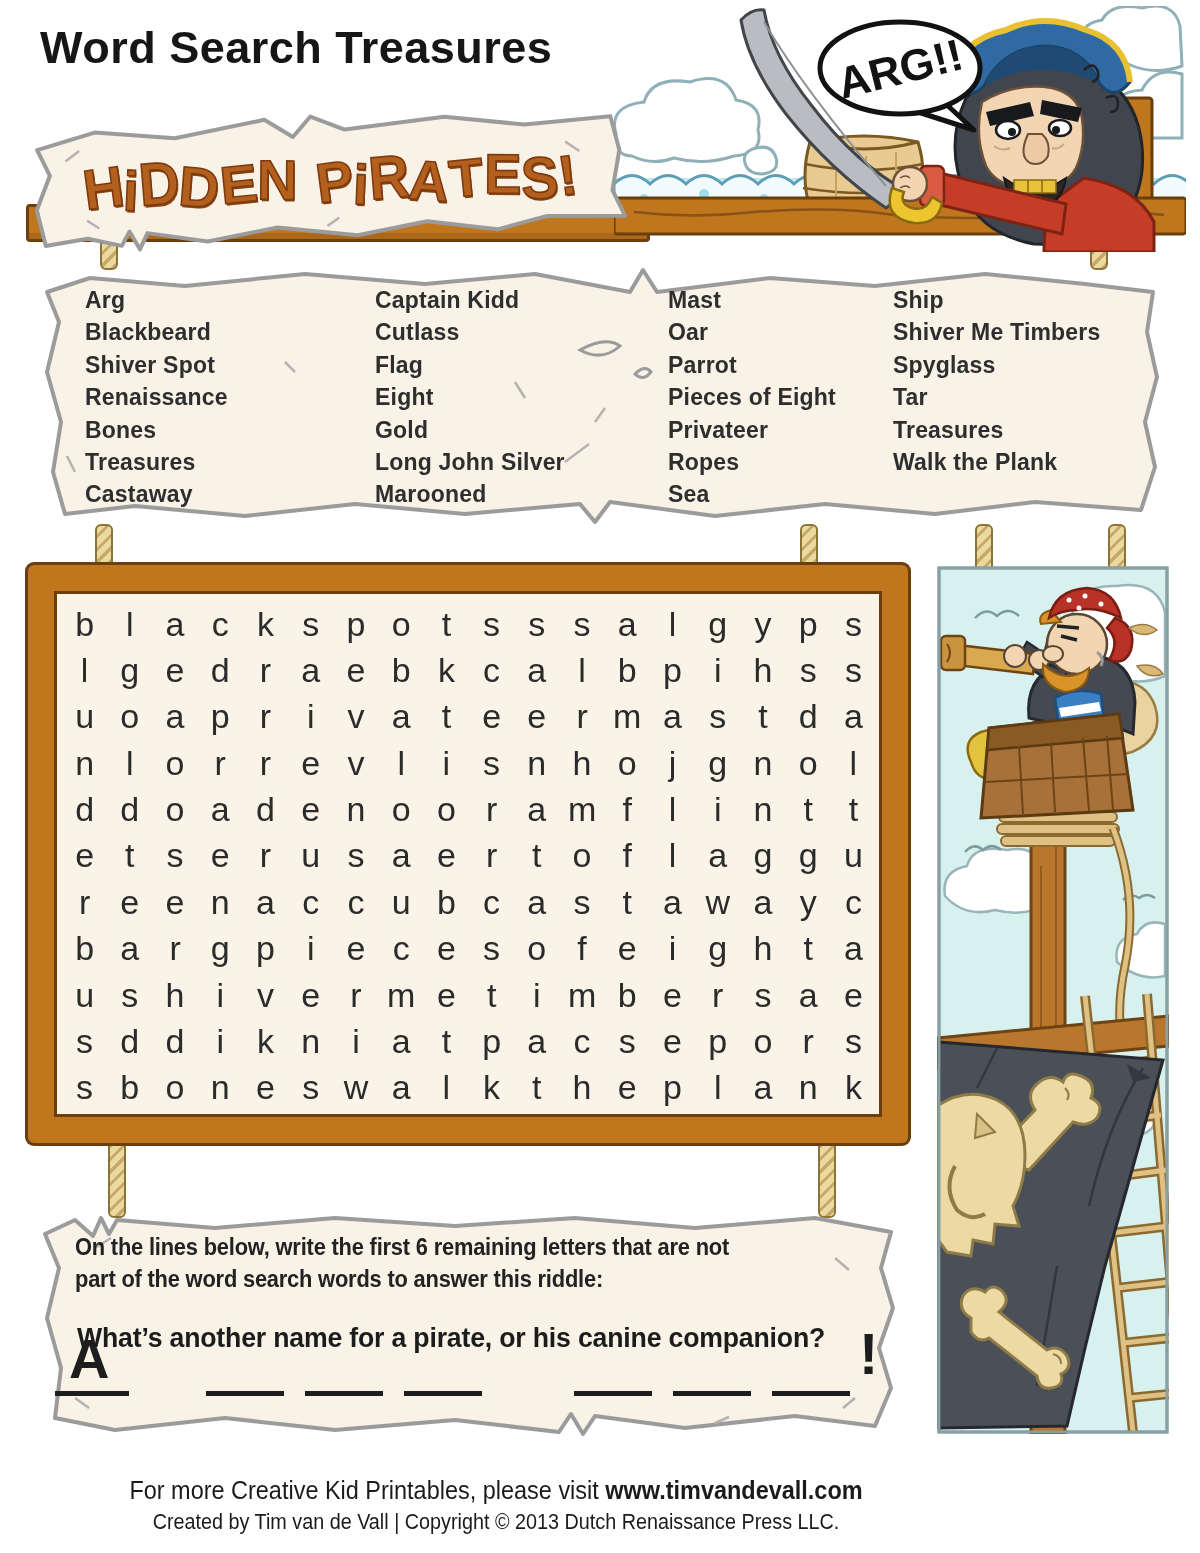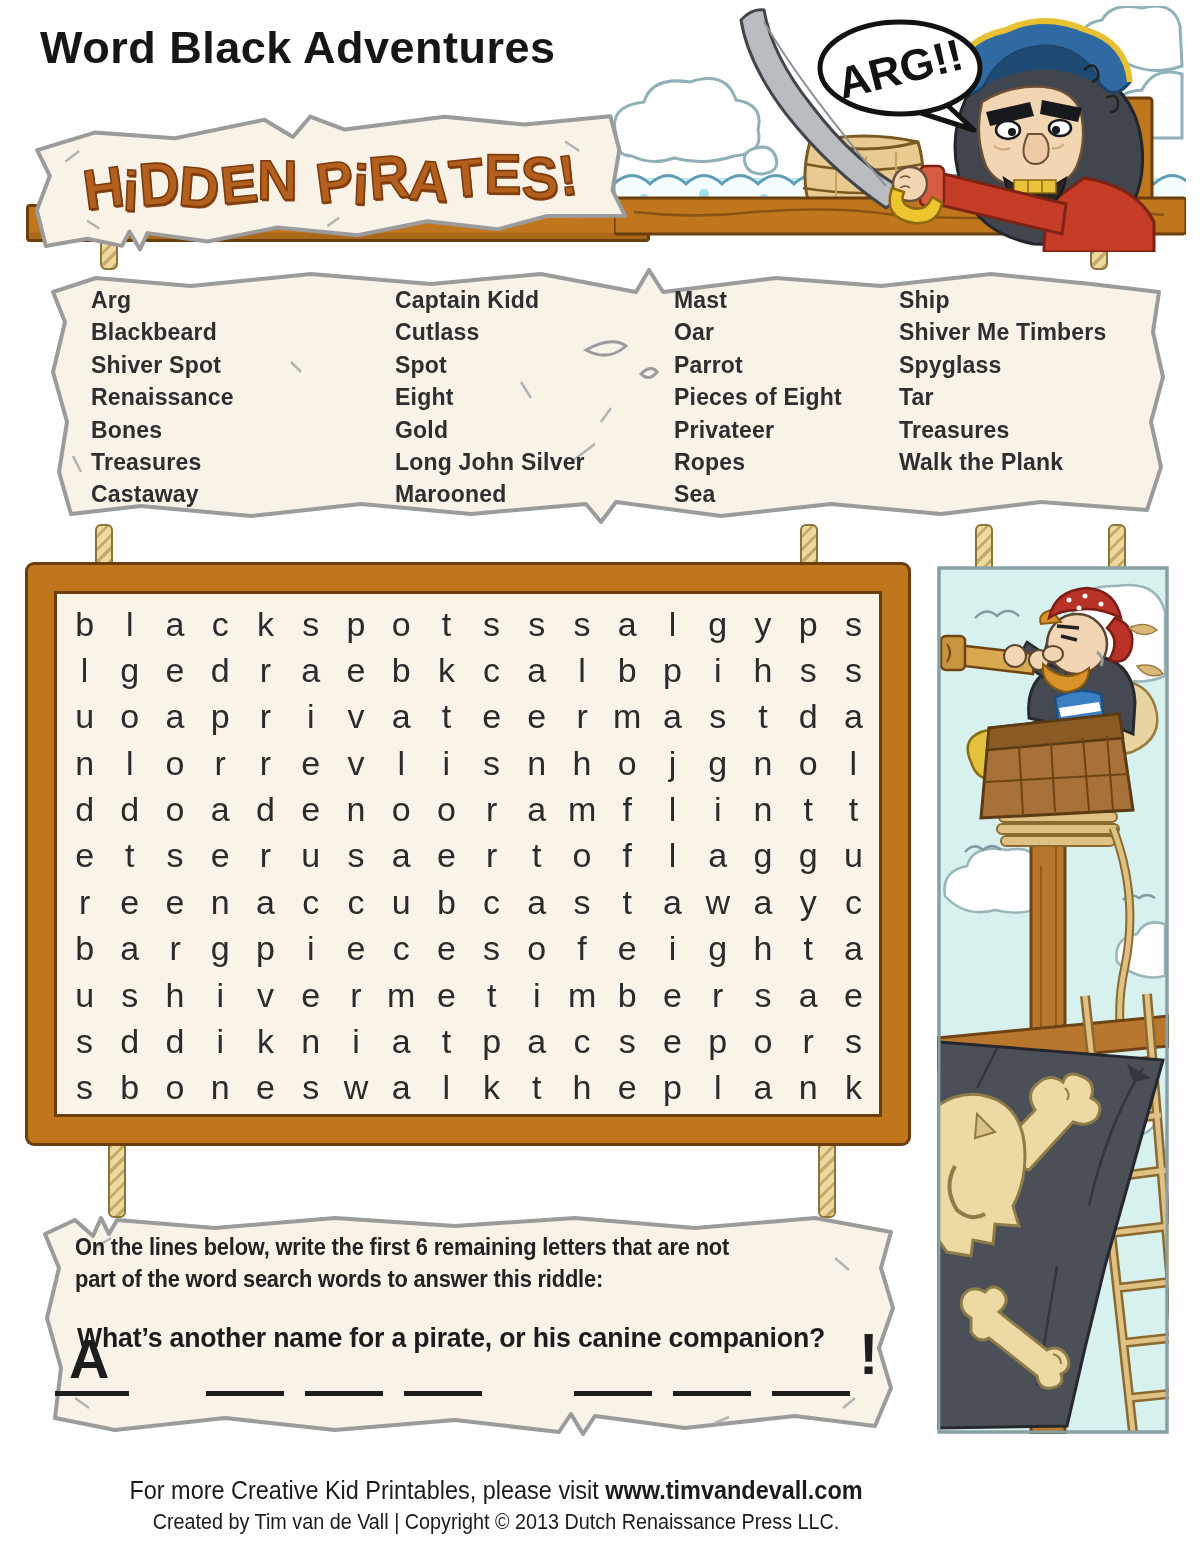--- a/index.html
+++ b/index.html
@@ -35,25 +35,25 @@
   .b2{transform:rotate(-3deg) translateY(-3px) scaleY(1.08);}
   .b3{transform:rotate(6deg) translateY(2px);}
   .b4{transform:rotate(-4deg) scaleY(.94);}
   .b5{transform:rotate(2deg) translateY(-3px);}
   .b6{transform:rotate(-1deg) translateY(2px) scaleY(1.05);}
 
   
   .panel{position:absolute;z-index:2;}
   .panel > svg.bg{position:absolute;inset:0;}
 
-  .wordlist{left:41px;top:262px;width:1130px;height:268px;}
+  .wordlist{left:35px;top:262px;width:1130px;height:268px;}
   .wl-cols{position:absolute;inset:0;}
   .wl-col{position:absolute;top:22px;font-size:23px;font-weight:bold;line-height:32.4px;
           color:#2e2e2e;white-space:nowrap;letter-spacing:.2px;}
-  .wl-col.c0{left:50px;} .wl-col.c1{left:340px;margin-left:14px;} .wl-col.c2{left:633px;} .wl-col.c3{left:858px;}
+  .wl-col.c0{left:50px;} .wl-col.c1{left:340px;} .wl-col.c2{left:633px;} .wl-col.c3{left:858px;}
 
   
   .gridframe{position:absolute;left:28px;top:565px;width:880px;height:578px;box-sizing:border-box;
              background:#f9f3e8;border:26px solid #bf761c;border-radius:6px;z-index:2;
              box-shadow:0 0 0 3px #6b3e0e, inset 0 0 0 3px #6b3e0e;}
   .grid-inner{position:absolute;inset:2px;display:grid;grid-template-columns:repeat(18,1fr);
               grid-auto-rows:1fr;padding:8px 4px 4px 6px;}
   .cell{display:flex;align-items:center;justify-content:center;font-size:34px;color:#2b2b2b;}
 
   
@@ -87,21 +87,21 @@
   <div class="rope" style="left:1090px;top:228px;height:38px;"></div>
   <div class="rope" style="left:95px;top:524px;height:46px;"></div>
   <div class="rope" style="left:800px;top:524px;height:46px;"></div>
   <div class="rope" style="left:975px;top:524px;height:46px;"></div>
   <div class="rope" style="left:1108px;top:524px;height:46px;"></div>
   <div class="rope" style="left:108px;top:1134px;height:80px;"></div>
   <div class="rope" style="left:818px;top:1134px;height:80px;"></div>
 
   <div class="rail-left"></div>
 
-  <h1 class="title">Word Black Adventures</h1>
+  <h1 class="title">Word Search Treasures</h1>
 
   <div class="top-scene">
     <svg width="572" height="246" viewBox="0 0 572 246">
 
       <g fill="#ffffff" stroke="#8fb0b8" stroke-width="3">
         <path d="M18,150 Q0,150 2,128 Q-6,100 30,96 Q38,70 76,76 Q112,64 122,94 Q150,98 144,124 Q150,148 120,150 Q90,160 60,152 Q38,160 18,150 Z"></path>
         <path d="M132,160 Q126,146 142,142 Q158,138 162,152 Q166,166 148,168 Q136,168 132,160 Z"></path>
         <path d="M470,42 Q462,18 488,14 Q498,-4 528,2 Q560,-6 566,20 L568,60 Q540,70 514,58 Q488,66 470,42 Z"></path>
         <path d="M520,132 Q500,132 504,110 Q496,86 528,84 Q540,60 568,68 L568,132 Z"></path>
       </g>
@@ -199,21 +199,21 @@
           <div class="wl-word">Blackbeard</div>
           <div class="wl-word">Shiver Spot</div>
           <div class="wl-word">Renaissance</div>
           <div class="wl-word">Bones</div>
           <div class="wl-word">Treasures</div>
           <div class="wl-word">Castaway</div>
         </div>
         <div class="wl-col c1">
           <div class="wl-word">Captain Kidd</div>
           <div class="wl-word">Cutlass</div>
-          <div class="wl-word">Spot</div>
+          <div class="wl-word">Flag</div>
           <div class="wl-word">Eight</div>
           <div class="wl-word">Gold</div>
           <div class="wl-word">Long John Silver</div>
           <div class="wl-word">Marooned</div>
         </div>
         <div class="wl-col c3">
           <div class="wl-word">Ship</div>
           <div class="wl-word">Shiver Me Timbers</div>
           <div class="wl-word">Spyglass</div>
           <div class="wl-word">Tar</div>

